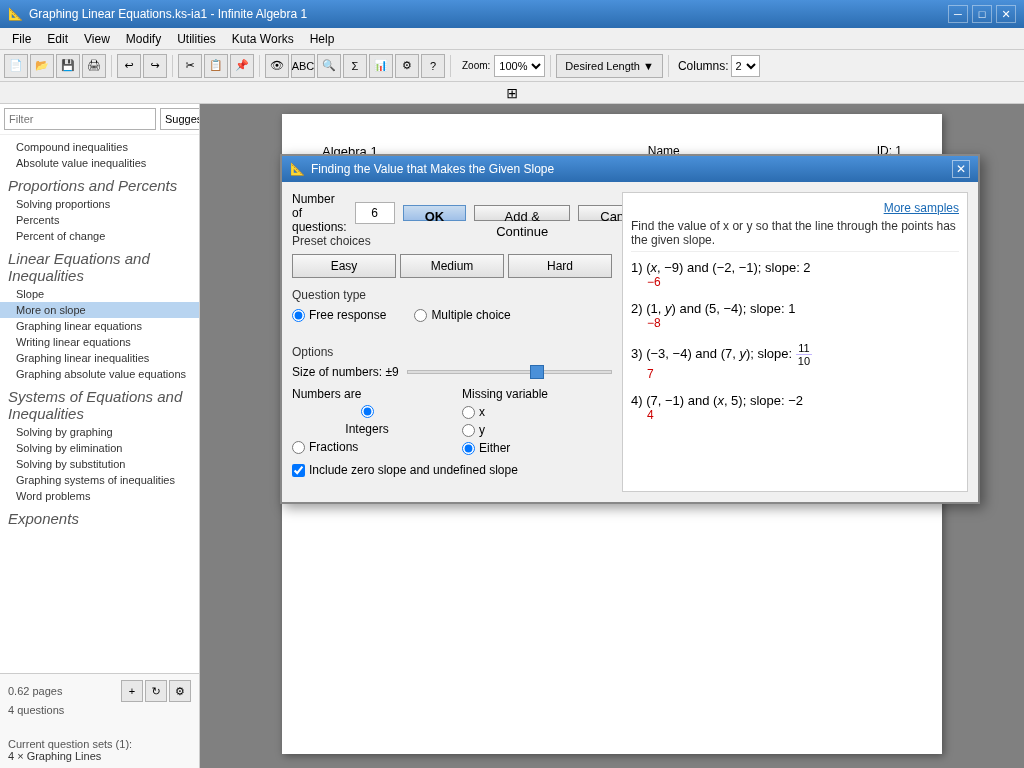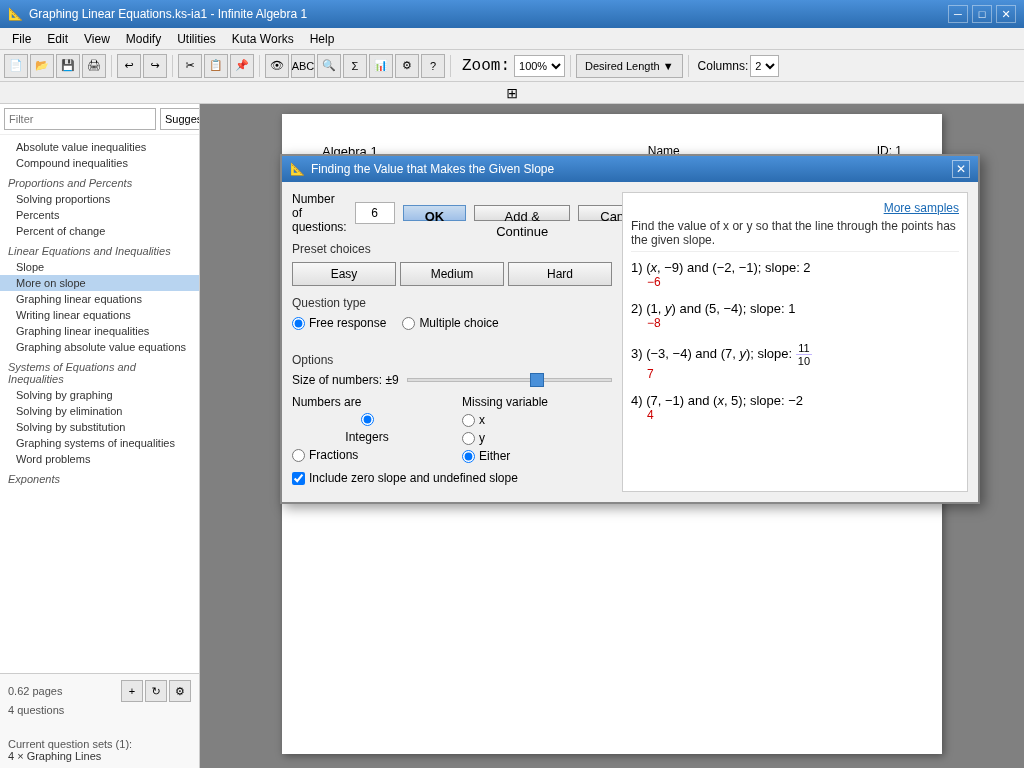--- a/index.html
+++ b/index.html
@@ -43,21 +43,21 @@
     .toolbar-btn {
       width: 24px; height: 24px;
       background: #e8e8e8;
       border: 1px solid #b0b0b0;
       cursor: pointer;
       display: flex; align-items: center; justify-content: center;
       font-size: 11px;
     }
     .toolbar-separator { width: 1px; height: 22px; background: #ccc; margin: 0 3px; }
     .toolbar-zoom { display: flex; align-items: center; gap: 4px; margin-left: 6px; }
-    .toolbar-zoom label { font-size: 16px; font-family: Liberation Mono, monospace; }
+    .toolbar-zoom label { font-size: 10px; }
     .toolbar-select { font-size: 11px; height: 22px; border: 1px solid #b0b0b0; background: white; cursor: pointer; }
 
     
     .main-layout {
       display: flex;
       height: calc(768px - 28px - 22px - 32px - 22px);
     }
 
     
     .breadcrumb-bar {
@@ -98,21 +98,21 @@
       border: 1px solid #b0b0b0;
       background: white;
     }
     .sidebar-list {
       flex: 1;
       overflow-y: auto;
       padding: 4px 0;
     }
     .sidebar-category {
       font-style: italic;
-      font-size: 11px;
+      font-size: 15px;
       color: #555;
       padding: 6px 8px 2px 8px;
     }
     .sidebar-item {
       padding: 2px 8px 2px 16px;
       font-size: 11px;
       cursor: pointer;
       color: #333;
     }
     .sidebar-item.selected { background: #b8d4f0; }
@@ -201,21 +201,20 @@
     .dialog-right {
       flex: 1;
       background: white;
       border: 1px solid #ccc;
       padding: 8px;
       min-height: 300px;
     }
     .form-row {
       display: flex;
       align-items: center;
-      margin-bottom: 8px;
       gap: 8px;
     }
     .form-label { font-size: 12px; }
     .form-input {
       width: 40px;
       height: 22px;
       border: 1px solid #b0b0b0;
       text-align: center;
       font-size: 12px;
     }
@@ -235,21 +234,21 @@
     .section-title { font-size: 12px; margin-bottom: 6px; color: #333; }
     .preset-row { display: flex; gap: 4px; margin-bottom: 10px; }
     .preset-btn {
       flex: 1;
       padding: 4px;
       border: 1px solid #888;
       background: linear-gradient(to bottom, #f8f8f8, #e0e0e0);
       cursor: pointer;
       font-size: 12px;
     }
-    .radio-group { display: flex; align-items: center; gap: 16px; margin-bottom: 16px; }
+    .radio-group { display: flex; align-items: center; gap: 28px; margin-bottom: 16px; }
     .radio-item { display: flex; align-items: center; gap: 4px; font-size: 12px; cursor: pointer; }
     .options-section { margin-top: 23px; }
     .size-row { display: flex; align-items: center; gap: 8px; margin-bottom: 8px; }
     .slider-track { flex: 1; height: 4px; background: #ddd; position: relative; border: 1px solid #bbb; }
     .numbers-missing-row { display: flex; gap: 20px; }
     .numbers-col, .missing-col { flex: 1; }
     .col-title { font-size: 12px; margin-bottom: 4px; }
     .checkbox-row { display: flex; align-items: center; gap: 4px; font-size: 12px; margin-top: 8px; }
     .more-samples-link { text-align: right; color: #1a6ab5; font-size: 12px; cursor: pointer; text-decoration: underline; margin-bottom: 4px; }
     .sample-desc { font-size: 12px; margin-bottom: 8px; color: #333; border-bottom: 1px solid #eee; padding-bottom: 4px; }
@@ -327,22 +326,22 @@
 <div class="main-layout">
 
   <div class="sidebar">
     <div class="sidebar-filter">
       <input type="text" class="" placeholder="Filter" style="">
       <select>
         <option>Suggested Order</option>
       </select>
     </div>
     <div class="sidebar-list">
+      <div class="sidebar-item">Compound inequalities</div>
       <div class="sidebar-item">Absolute value inequalities</div>
-      <div class="sidebar-item">Compound inequalities</div>
 
       <div class="sidebar-category">Proportions and Percents</div>
       <div class="sidebar-item">Solving proportions</div>
       <div class="sidebar-item">Percents</div>
       <div class="sidebar-item">Percent of change</div>
 
       <div class="sidebar-category">Linear Equations and Inequalities</div>
       <div class="sidebar-item">Slope</div>
       <div class="sidebar-item selected">More on slope</div>
       <div class="sidebar-item">Graphing linear equations</div>

